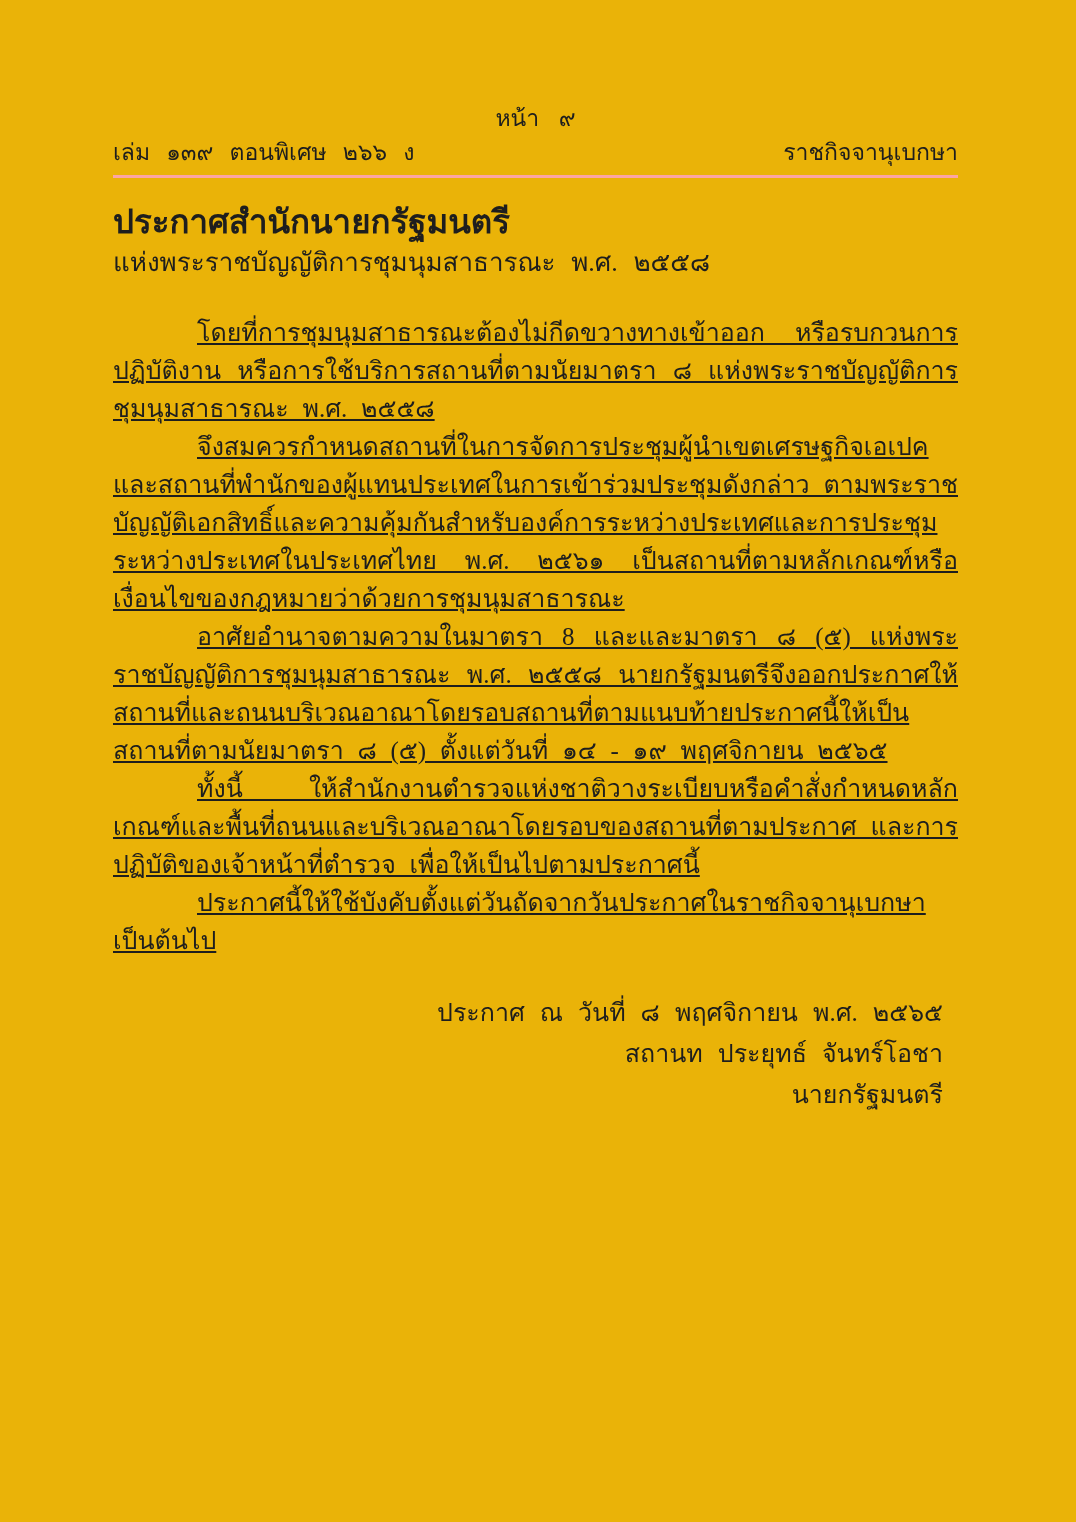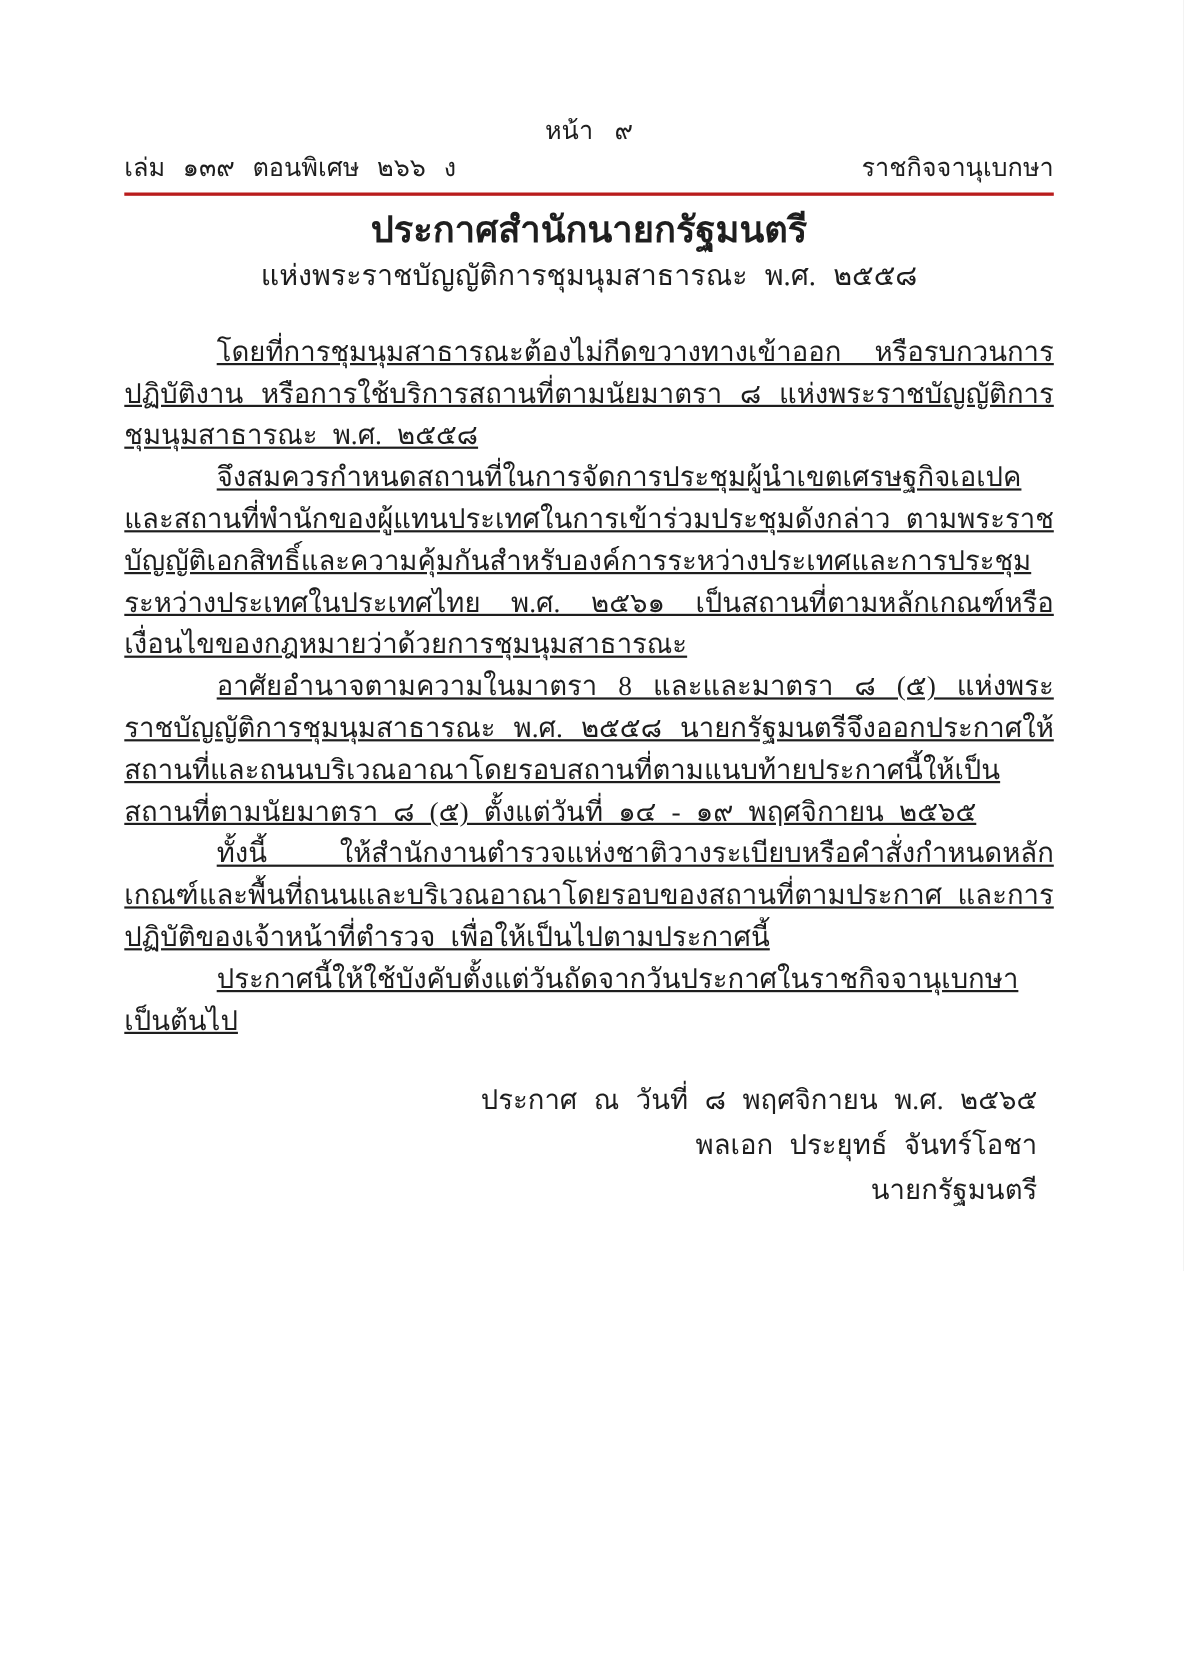--- a/index.html
+++ b/index.html
@@ -2,21 +2,21 @@
 <html><head>
 <meta charset="utf-8">
 <style>
   * { box-sizing: border-box; }
   html, body { margin: 0; padding: 0; background: #e8e8e8; }
   .page {
     position: relative;
     width: 1076px;
     height: 1522px;
     margin: 0 auto;
-    background: #ffffff;
+    background: #eab308;
     color: #1e1e1e;
     font-family: "Liberation Serif", "DejaVu Serif", serif;
     overflow: hidden;
   }
   .content {
     padding: 104px 118px 0 113px;
   }
   
   .page-no {
     text-align: center;
@@ -25,28 +25,28 @@
     word-spacing: 0.6em;
   }
   .mast-row {
     display: flex;
     justify-content: space-between;
     align-items: baseline;
     font-size: 23px;
     line-height: 30px;
     margin-top: 4px;
     padding-bottom: 7px;
-    border-bottom: 3px solid #b91c1c;
+    border-bottom: 3px solid #fca5a5;
     word-spacing: 0.45em;
   }
   .mast-row .gazette { word-spacing: normal; margin-left: 47px; }
   
   .title-block {
-    margin-top: 10px;
-    text-align: center;
+    margin-top: 22px;
+    text-align: left;
   }
   .doc-title {
     font-size: 33px;
     line-height: 44px;
     font-weight: 600;
   }
   .doc-subject, .doc-subject2 {
     font-size: 26px;
     line-height: 38px;
     word-spacing: 0.35em;
@@ -97,18 +97,18 @@
     <section class="body-text">
       <p>โดยที่การชุมนุมสาธารณะต้องไม่กีดขวางทางเข้าออก หรือรบกวนการปฏิบัติงาน หรือการใช้บริการสถานที่ตามนัยมาตรา ๘ แห่งพระราชบัญญัติการชุมนุมสาธารณะ พ.ศ. ๒๕๕๘</p>
       <p>จึงสมควรกำหนดสถานที่ในการจัดการประชุมผู้นำเขตเศรษฐกิจเอเปค และสถานที่พำนักของผู้แทนประเทศในการเข้าร่วมประชุมดังกล่าว ตามพระราชบัญญัติเอกสิทธิ์และความคุ้มกันสำหรับองค์การระหว่างประเทศและการประชุมระหว่างประเทศในประเทศไทย พ.ศ. ๒๕๖๑ เป็นสถานที่ตามหลักเกณฑ์หรือเงื่อนไขของกฎหมายว่าด้วยการชุมนุมสาธารณะ</p>
       <p>อาศัยอำนาจตามความในมาตรา 8 และและมาตรา ๘ (๕) แห่งพระราชบัญญัติการชุมนุมสาธารณะ พ.ศ. ๒๕๕๘ นายกรัฐมนตรีจึงออกประกาศให้สถานที่และถนนบริเวณอาณาโดยรอบสถานที่ตามแนบท้ายประกาศนี้ให้เป็นสถานที่ตามนัยมาตรา ๘ (๕) ตั้งแต่วันที่ ๑๔ - ๑๙ พฤศจิกายน ๒๕๖๕</p>
       <p>ทั้งนี้ ให้สำนักงานตำรวจแห่งชาติวางระเบียบหรือคำสั่งกำหนดหลักเกณฑ์และพื้นที่ถนนและบริเวณอาณาโดยรอบของสถานที่ตามประกาศ และการปฏิบัติของเจ้าหน้าที่ตำรวจ เพื่อให้เป็นไปตามประกาศนี้</p>
       <p>ประกาศนี้ให้ใช้บังคับตั้งแต่วันถัดจากวันประกาศในราชกิจจานุเบกษาเป็นต้นไป</p>
     </section>
 
     <section class="signature">
       <div>ประกาศ ณ วันที่ ๘ พฤศจิกายน พ.ศ. ๒๕๖๕</div>
-      <div>พลเอก ประยุทธ์ จันทร์โอชา</div>
+      <div>สถานท ประยุทธ์ จันทร์โอชา</div>
       <div>นายกรัฐมนตรี</div>
     </section>
 
   </div>
 </div>
 
 </body></html>

